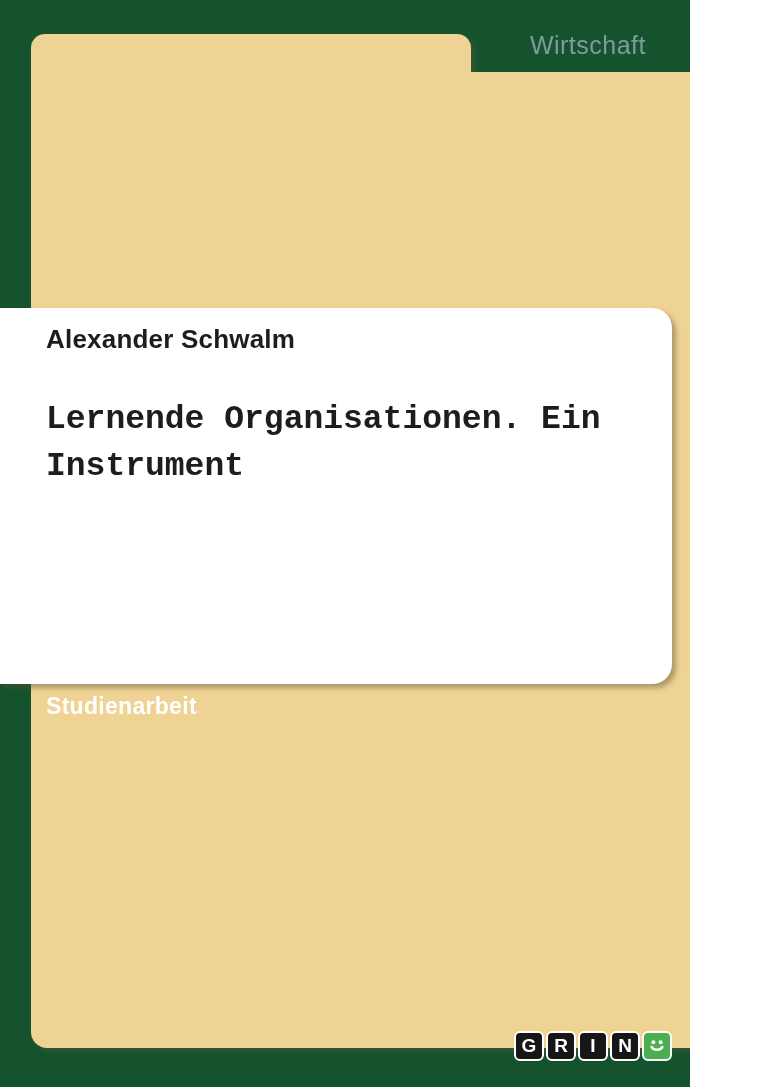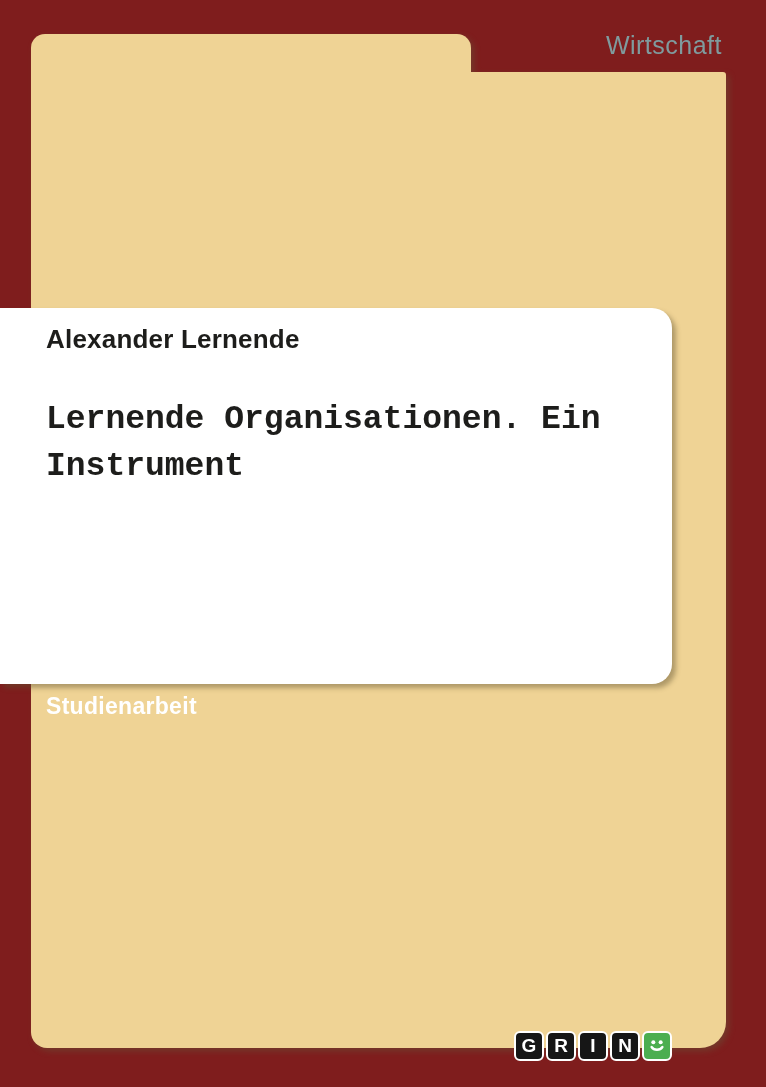--- a/index.html
+++ b/index.html
@@ -1,22 +1,22 @@
 <!DOCTYPE html>
 <html><head>
 <meta charset="utf-8">
 <style>
   html, body { margin: 0; padding: 0; }
   body { background: #ffffff; font-family: "Liberation Sans", sans-serif; }
 
   .page {
     position: relative;
-    width: 766px;
+    width: 690px;
     height: 1087px;
-    background: #7f1d1d;
+    background: #14532d;
     overflow: hidden;
   }
 
   
   .folder-wrap {
     position: absolute;
     left: 31px;
     top: 34px;
     width: 695px;
     height: 1014px;
@@ -125,21 +125,21 @@
 <div class="page">
 
   <div class="folder-wrap">
     <div class="folder-tab"></div>
     <div class="folder-body"></div>
   </div>
 
   <div class="category-label">Wirtschaft</div>
 
   <div class="title-card">
-    <div class="author">Alexander Lernende</div>
+    <div class="author">Alexander Schwalm</div>
     <div class="book-title">
       <span>Lernende Organisationen. Ein Instrument</span><br>
     </div>
   </div>
 
   <div class="doc-type">Studienarbeit</div>
 
   <div class="grin-logo">
     <div class="grin-tile">G</div>
     <div class="grin-tile">R</div>

